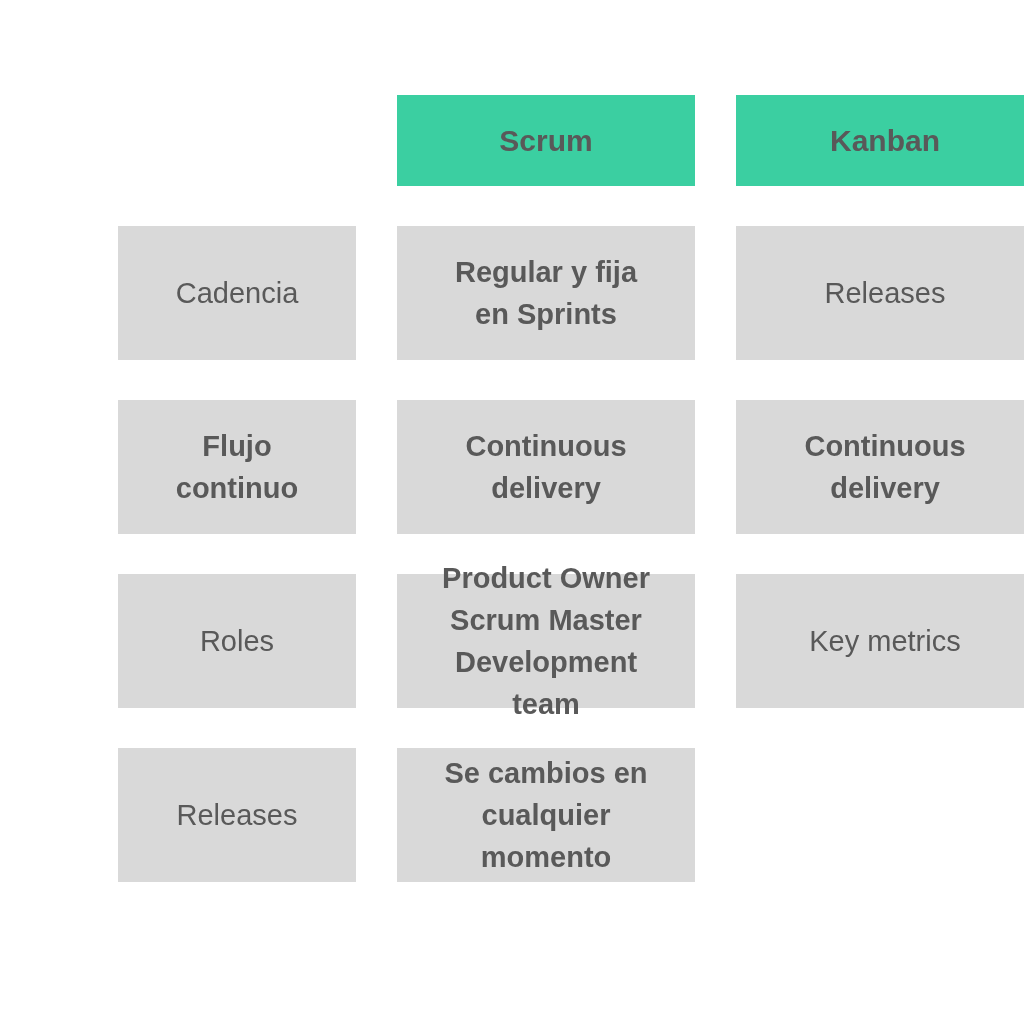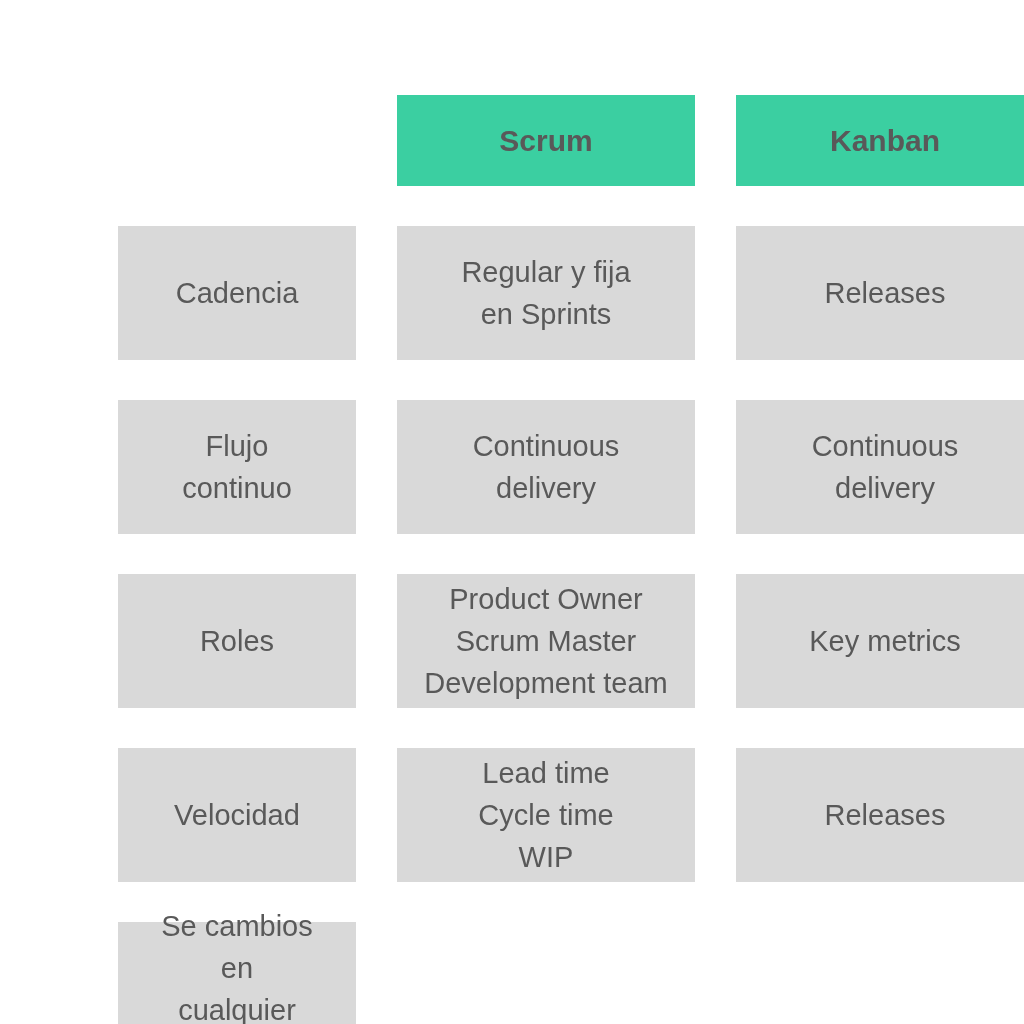--- a/index.html
+++ b/index.html
@@ -40,21 +40,21 @@
     background: var(--header-bg);
     font-weight: 700;
     font-size: 30px;
   }
   .cell.label {
     background: var(--cell-bg);
     font-weight: 400;
   }
   .cell.body {
     background: var(--cell-bg);
-    font-weight: 400;
+    font-weight: 700;
     white-space: pre-line;
     padding: 0 26px;
   }
 </style>
 </head>
 <body>
 
 <div class="canvas">
   <div class="grid">
 
@@ -73,23 +73,19 @@
 delivery</div>
     <div class="cell body">Continuous
 delivery</div>
 
     <div class="cell label">Roles</div>
     <div class="cell body">Product Owner
 Scrum Master
 Development team</div>
 
     <div class="cell label">Key metrics</div>
-    <div class="cell body">Velocidad</div>
-    <div class="cell body">Lead time
-Cycle time
-WIP</div>
 
     <div class="cell label">Releases</div>
     <div class="cell body">Se cambios en
 cualquier momento</div>
 
   </div>
 </div>
 
 </body></html>

